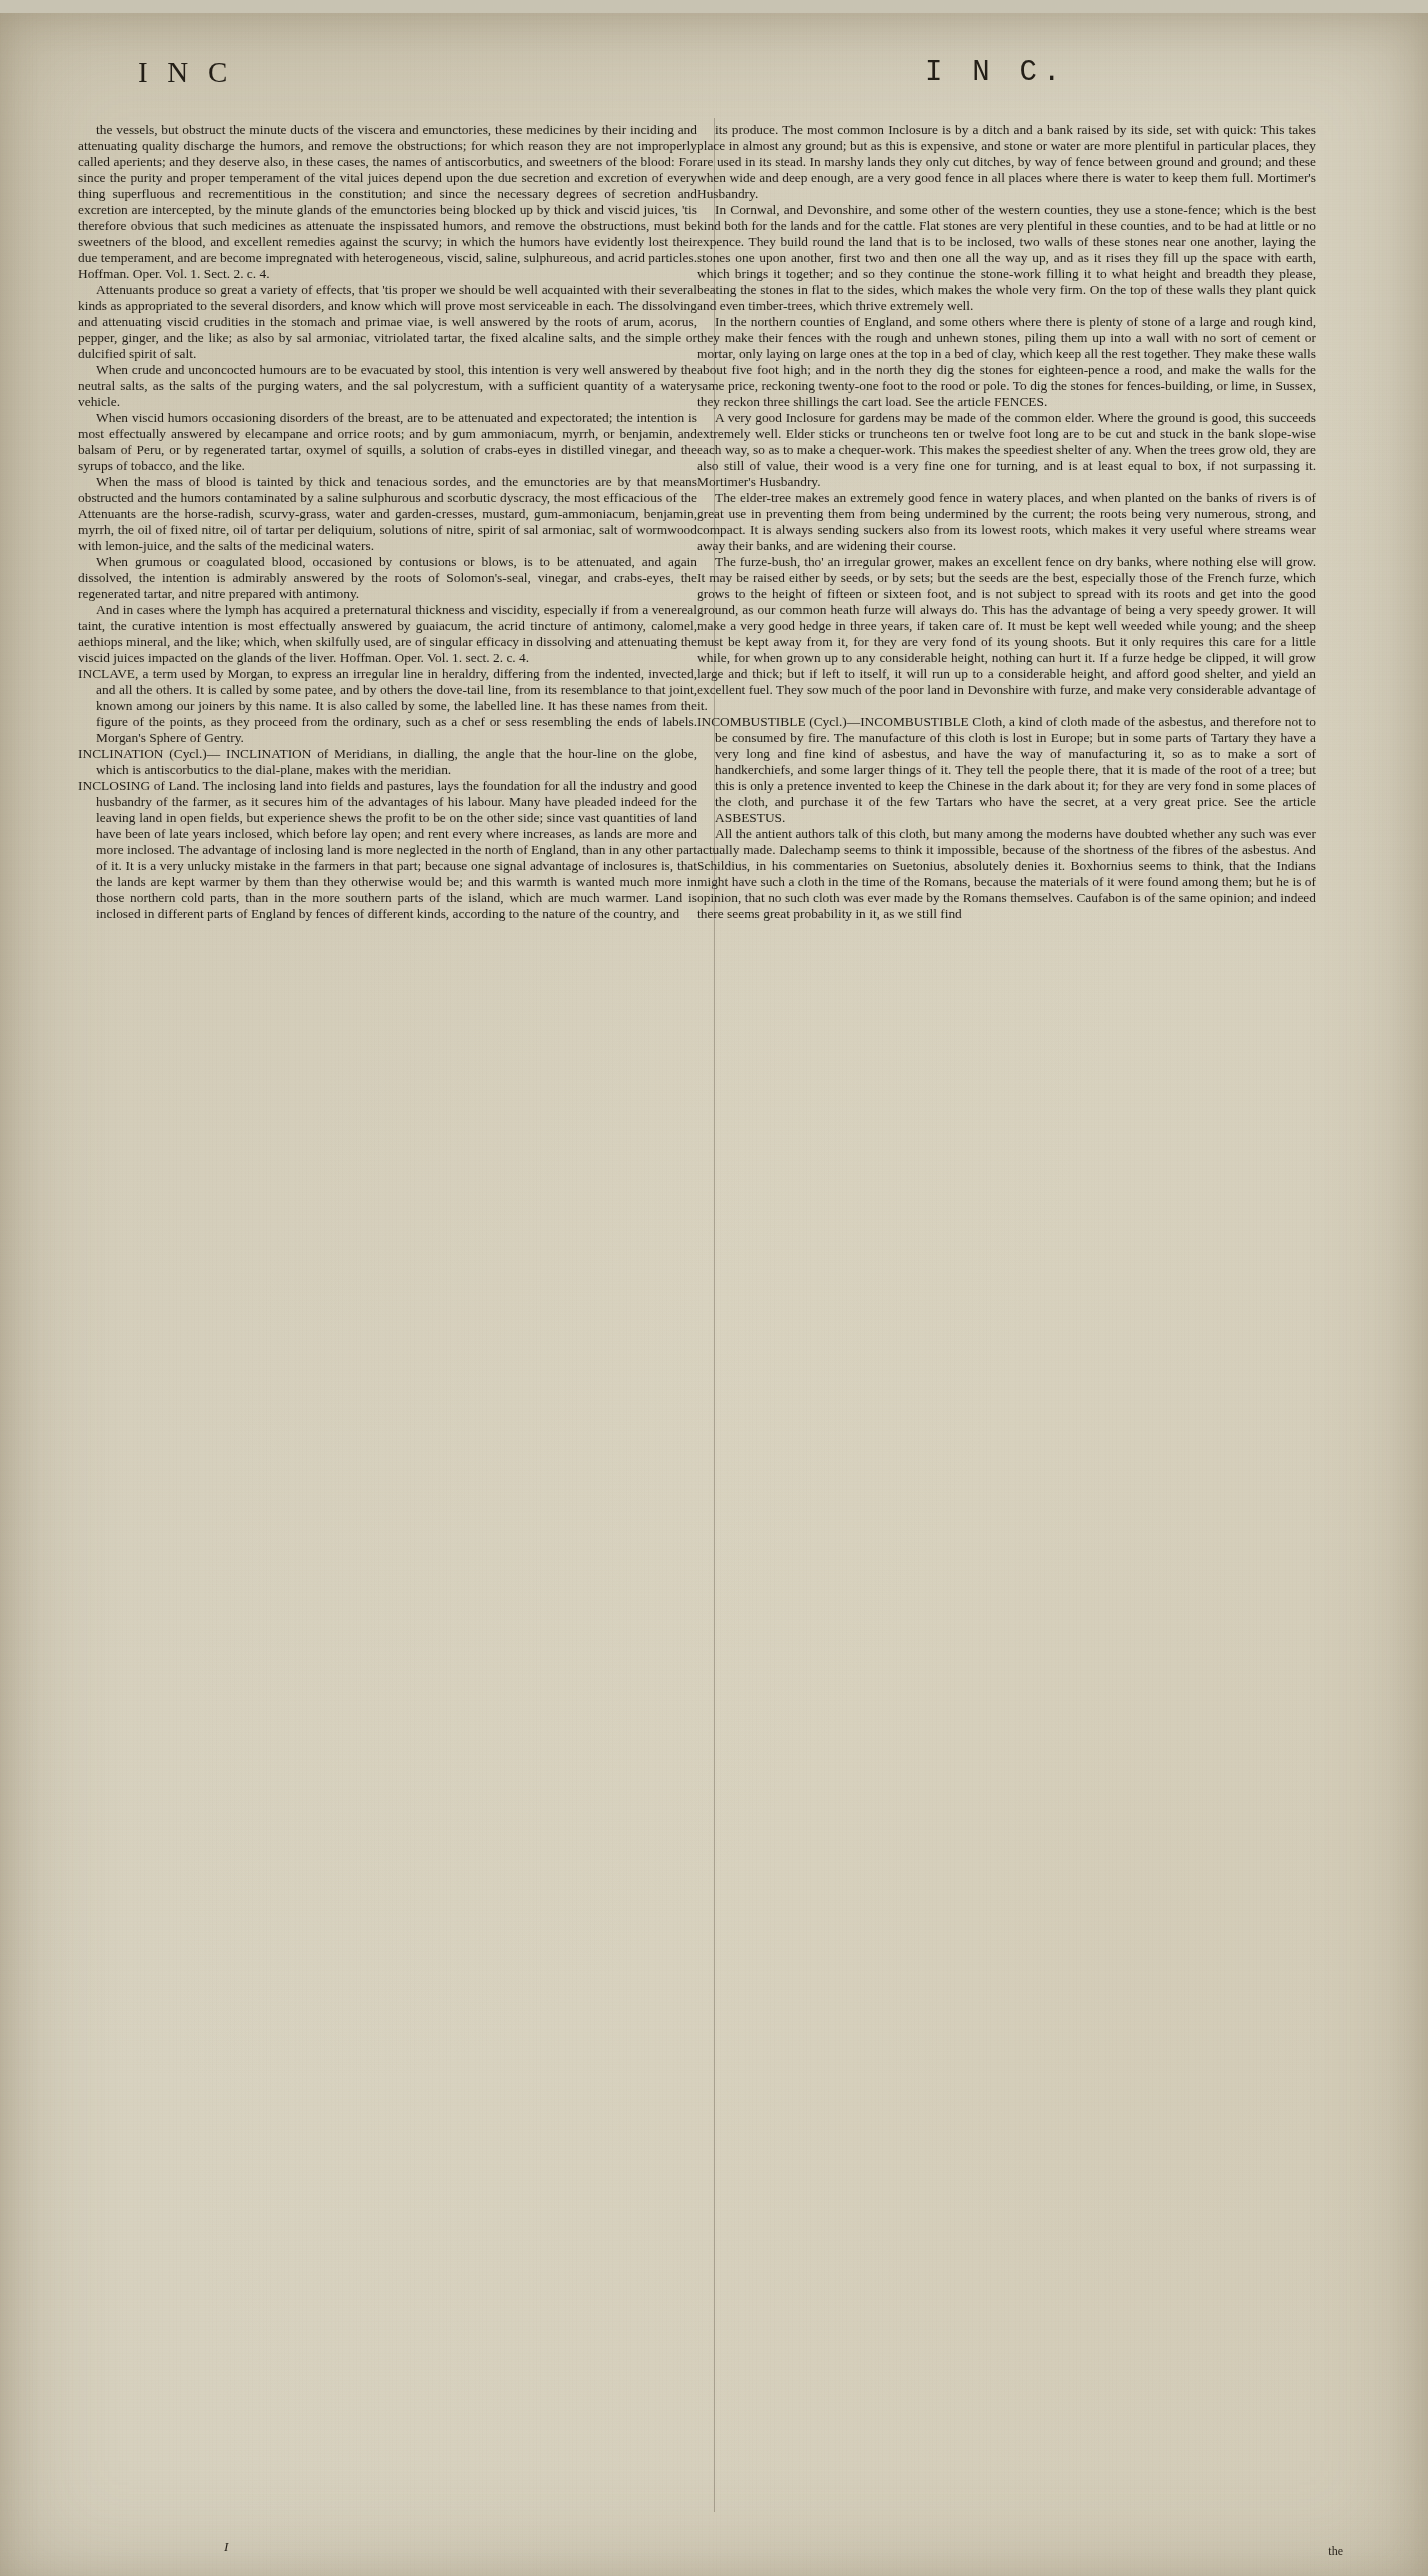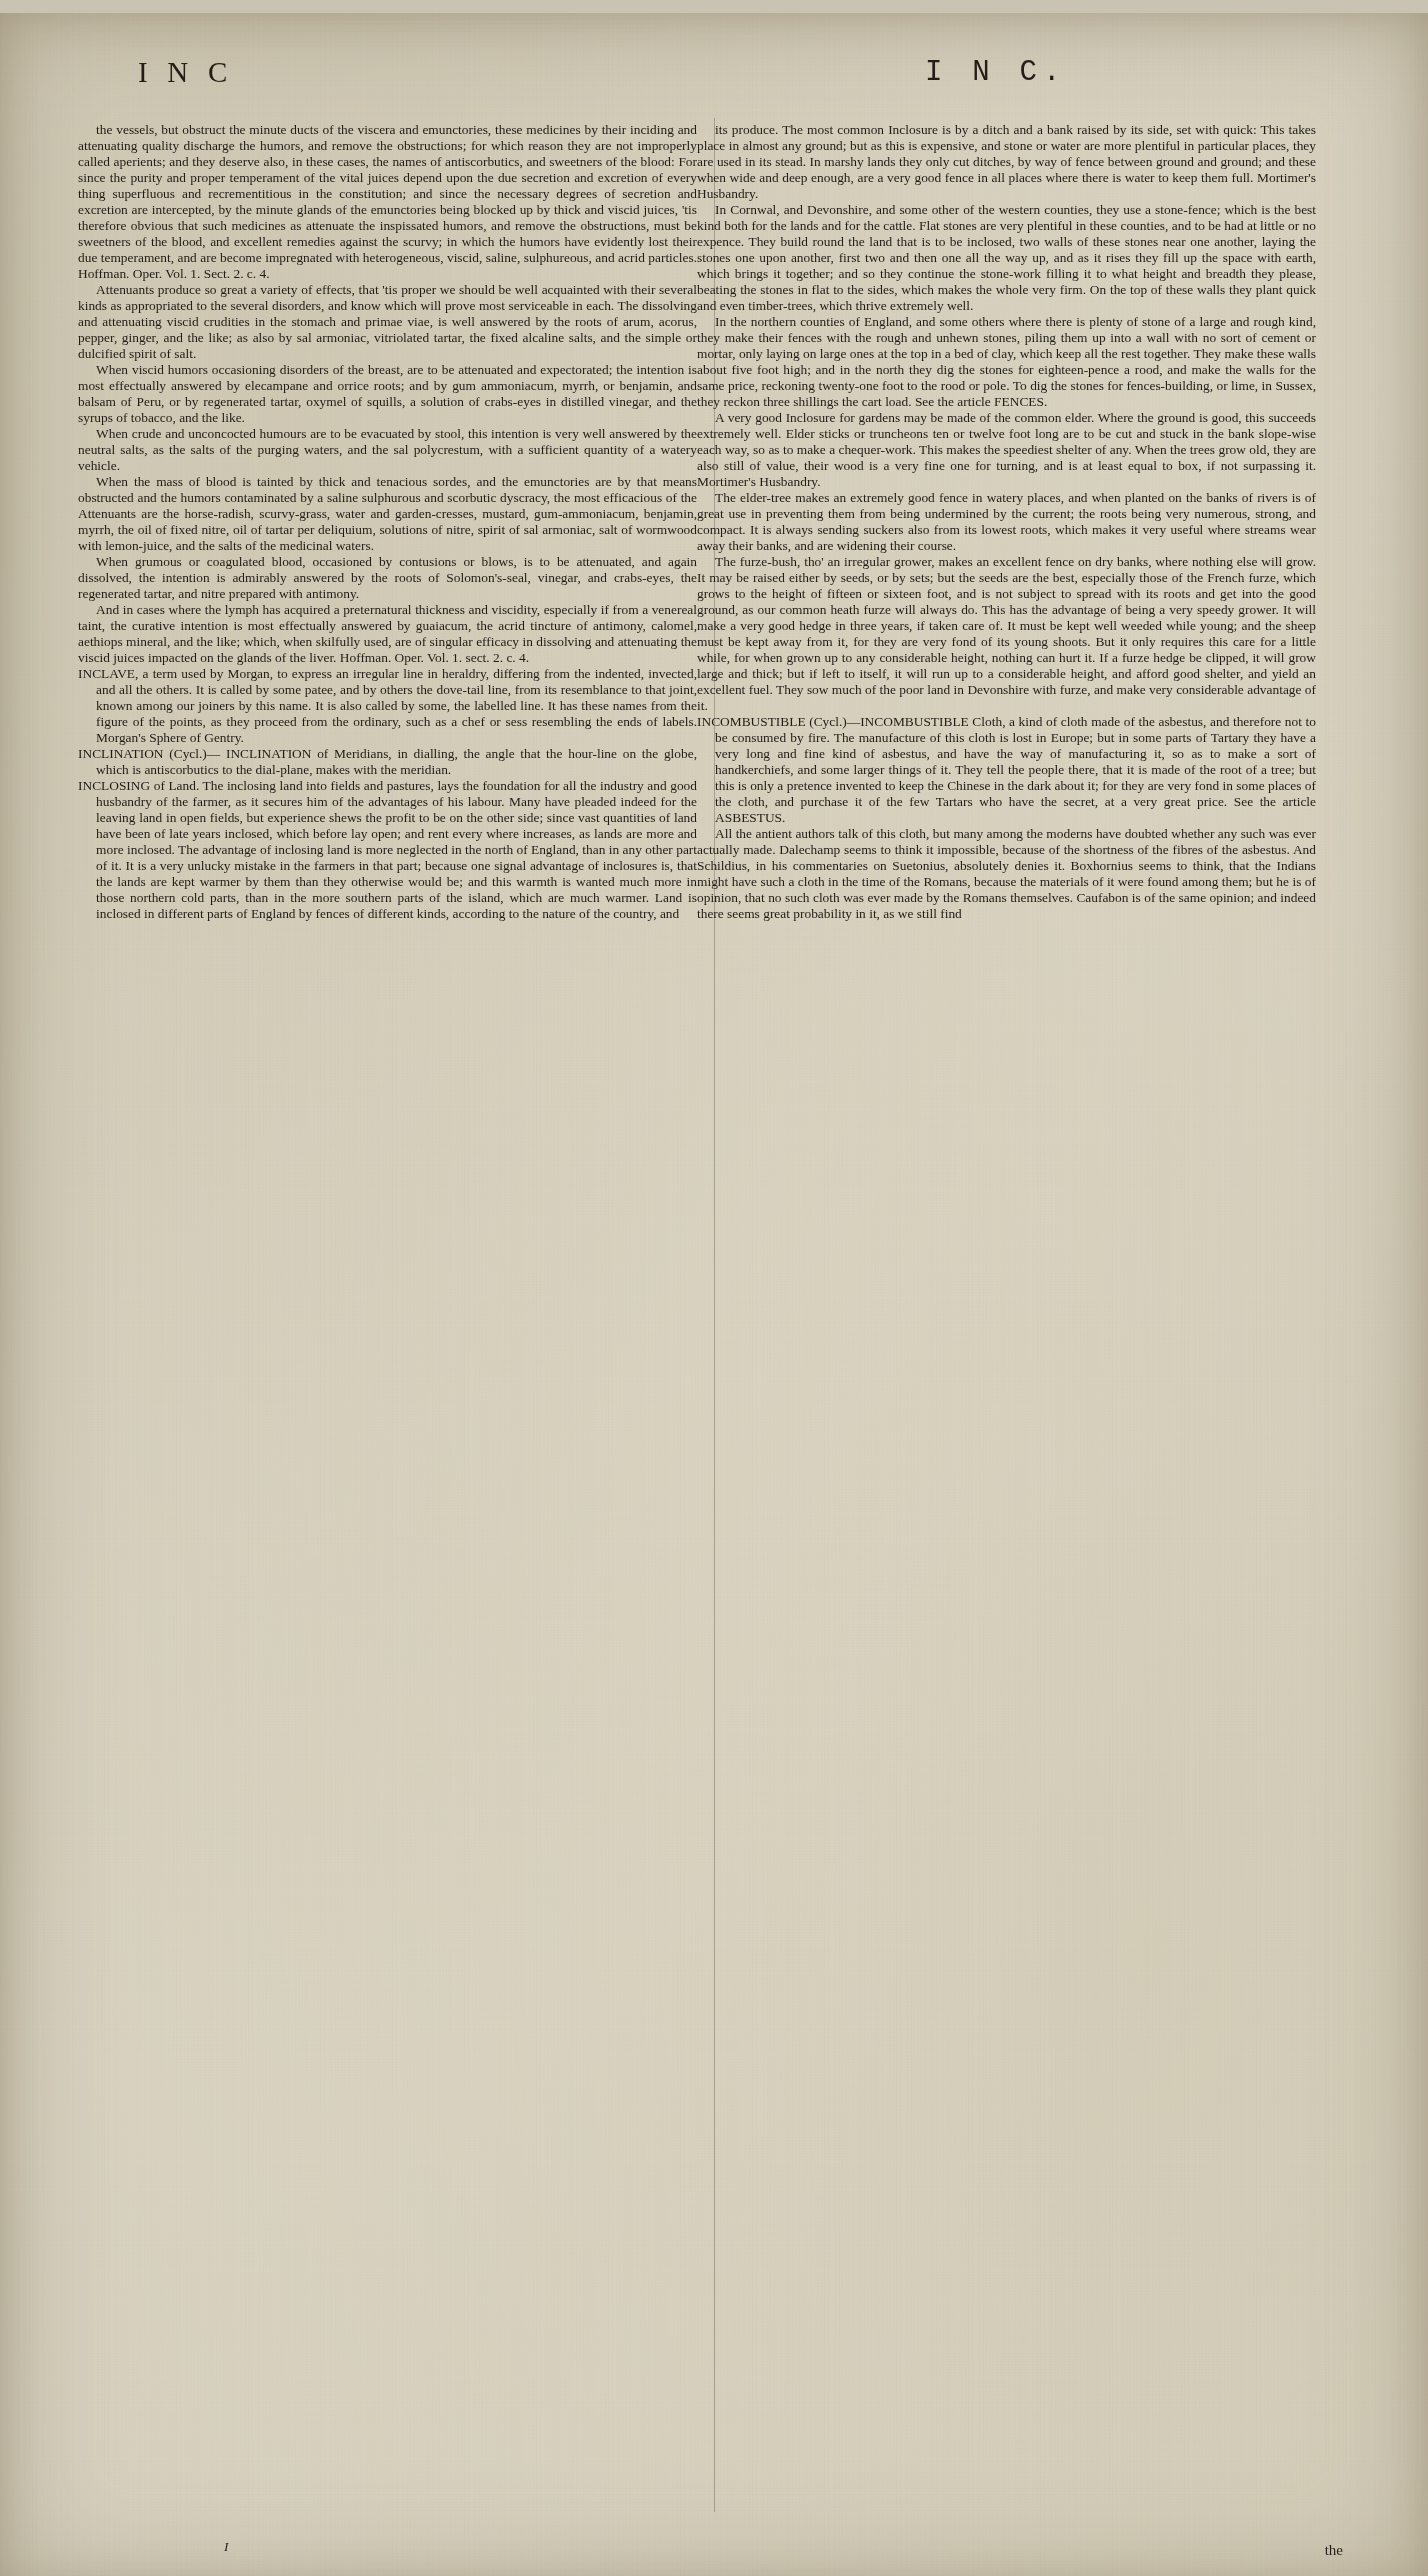--- a/index.html
+++ b/index.html
@@ -92,21 +92,21 @@
     position: absolute;
     left: 224px;
     bottom: 34px;
     font-size: 13.3px;
     font-style: italic;
   }
   .catchword {
     position: absolute;
     right: 85px;
     bottom: 30px;
-    font-size: 15px;
+    font-size: 12px;
   }
   .edge-shadow {
     position: absolute;
     inset: 0;
     pointer-events: none;
     box-shadow: inset 0 0 107px rgba(110,95,65,0.35), inset 0 0 36px rgba(120,105,75,0.25);
   }
 </style>
 </head>
 <body>
@@ -118,22 +118,22 @@
     <div class="hl">I N C</div>
     <div class="hr">I N C.</div>
   </div>
 
   <div class="divider"></div>
 
   <div class="columns">
     <div class="col" id="col-left">
         <p class="ind">the vessels, but obstruct the minute ducts of the viscera and emunctories, these medicines by their inciding and attenuating quality discharge the humors, and remove the obstructions; for which reason they are not improperly called aperients; and they deserve also, in these cases, the names of antiscorbutics, and sweetners of the blood: For since the purity and proper temperament of the vital juices depend upon the due secretion and excretion of every thing superfluous and recrementitious in the constitution; and since the necessary degrees of secretion and excretion are intercepted, by the minute glands of the emunctories being blocked up by thick and viscid juices, 'tis therefore obvious that such medicines as attenuate the inspissated humors, and remove the obstructions, must be sweetners of the blood, and excellent remedies against the scurvy; in which the humors have evidently lost their due temperament, and are become impregnated with heterogeneous, viscid, saline, sulphureous, and acrid particles.  Hoffman. Oper. Vol. 1. Sect. 2. c. 4.</p>
         <p class="ind">Attenuants produce so great a variety of effects, that 'tis proper we should be well acquainted with their several kinds as appropriated to the several disorders, and know which will prove most serviceable in each.  The dissolving and attenuating viscid crudities in the stomach and primae viae, is well answered by the roots of arum, acorus, pepper, ginger, and the like; as also by sal armoniac, vitriolated tartar, the fixed alcaline salts, and the simple or dulcified spirit of salt.</p>
+        <p class="ind">When crude and unconcocted humours are to be evacuated by stool, this intention is very well answered by the neutral salts, as the salts of the purging waters, and the sal polycrestum, with a sufficient quantity of a watery vehicle.</p>
         <p class="ind">When viscid humors occasioning disorders of the breast, are to be attenuated and expectorated; the intention is most effectually answered by elecampane and orrice roots; and by gum ammoniacum, myrrh, or benjamin, and balsam of Peru, or by regenerated tartar, oxymel of squills, a solution of crabs-eyes in distilled vinegar, and the syrups of tobacco, and the like.</p>
-        <p class="ind">When crude and unconcocted humours are to be evacuated by stool, this intention is very well answered by the neutral salts, as the salts of the purging waters, and the sal polycrestum, with a sufficient quantity of a watery vehicle.</p>
         <p class="ind">When the mass of blood is tainted by thick and tenacious sordes, and the emunctories are by that means obstructed and the humors contaminated by a saline sulphurous and scorbutic dyscracy, the most efficacious of the Attenuants are the horse-radish, scurvy-grass, water and garden-cresses, mustard, gum-ammoniacum, benjamin, myrrh, the oil of fixed nitre, oil of tartar per deliquium, solutions of nitre, spirit of sal armoniac, salt of wormwood with lemon-juice, and the salts of the medicinal waters.</p>
         <p class="ind">When grumous or coagulated blood, occasioned by contusions or blows, is to be attenuated, and again dissolved, the intention is admirably answered by the roots of Solomon's-seal, vinegar, and crabs-eyes, the regenerated tartar, and nitre prepared with antimony.</p>
         <p class="ind">And in cases where the lymph has acquired a preternatural thickness and viscidity, especially if from a venereal taint, the curative intention is most effectually answered by guaiacum, the acrid tincture of antimony, calomel, aethiops mineral, and the like; which, when skilfully used, are of singular efficacy in dissolving and attenuating the viscid juices impacted on the glands of the liver.  Hoffman. Oper. Vol. 1. sect. 2. c. 4.</p>
         <p class="hang">INCLAVE, a term used by Morgan, to express an irregular line in heraldry, differing from the indented, invected, and all the others. It is called by some patee, and by others the dove-tail line, from its resemblance to that joint, known among our joiners by this name.  It is also called by some, the labelled line.  It has these names from the figure of the points, as they proceed from the ordinary, such as a chef or sess resembling the ends of labels.  Morgan's Sphere of Gentry.</p>
         <p class="hang">INCLINATION (Cycl.)— INCLINATION of Meridians, in dialling, the angle that the hour-line on the globe, which is antiscorbutics to the dial-plane, makes with the meridian.</p>
         <p class="hang">INCLOSING of Land.  The inclosing land into fields and pastures, lays the foundation for all the industry and good husbandry of the farmer, as it secures him of the advantages of his labour.  Many have pleaded indeed for the leaving land in open fields, but experience shews the profit to be on the other side; since vast quantities of land have been of late years inclosed, which before lay open; and rent every where increases, as lands are more and more inclosed.  The advantage of inclosing land is more neglected in the north of England, than in any other part of it.  It is a very unlucky mistake in the farmers in that part; because one signal advantage of inclosures is, that the lands are kept warmer by them than they otherwise would be; and this warmth is wanted much more in those northern cold parts, than in the more southern parts of the island, which are much warmer. Land is inclosed in different parts of England by fences of different kinds, according to the nature of the country, and</p>
       </div>
     <div class="col" id="col-right">
         <p class="ind">its produce.  The most common Inclosure is by a ditch and a bank raised by its side, set with quick: This takes place in almost any ground; but as this is expensive, and stone or water are more plentiful in particular places, they are used in its stead.  In marshy lands they only cut ditches, by way of fence between ground and ground; and these when wide and deep enough, are a very good fence in all places where there is water to keep them full.  Mortimer's Husbandry.</p>
         <p class="ind">In Cornwal, and Devonshire, and some other of the western counties, they use a stone-fence; which is the best kind both for the lands and for the cattle.  Flat stones are very plentiful in these counties, and to be had at little or no expence.  They build round the land that is to be inclosed, two walls of these stones near one another, laying the stones one upon another, first two and then one all the way up, and as it rises they fill up the space with earth, which brings it together; and so they continue the stone-work filling it to what height and breadth they please, beating the stones in flat to the sides, which makes the whole very firm.  On the top of these walls they plant quick and even timber-trees, which thrive extremely well.</p>

